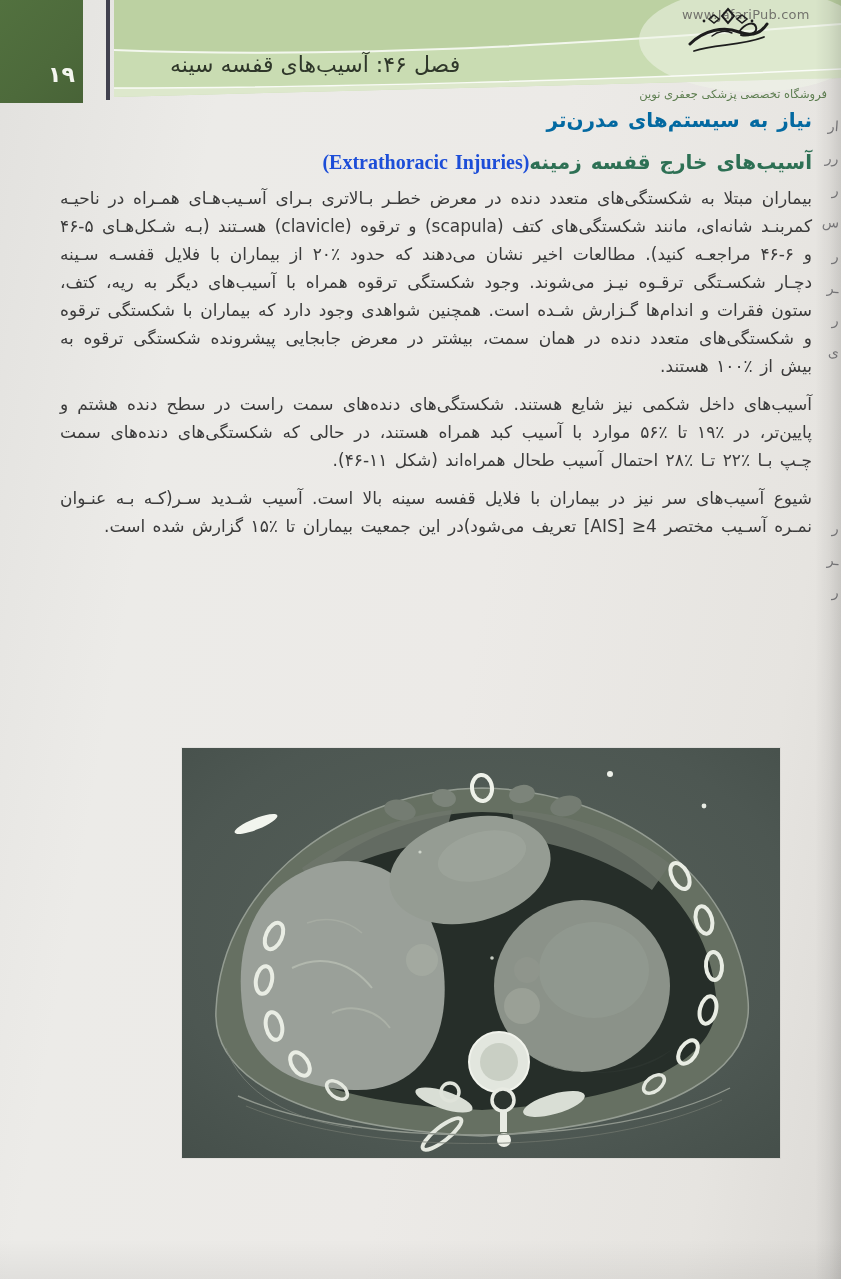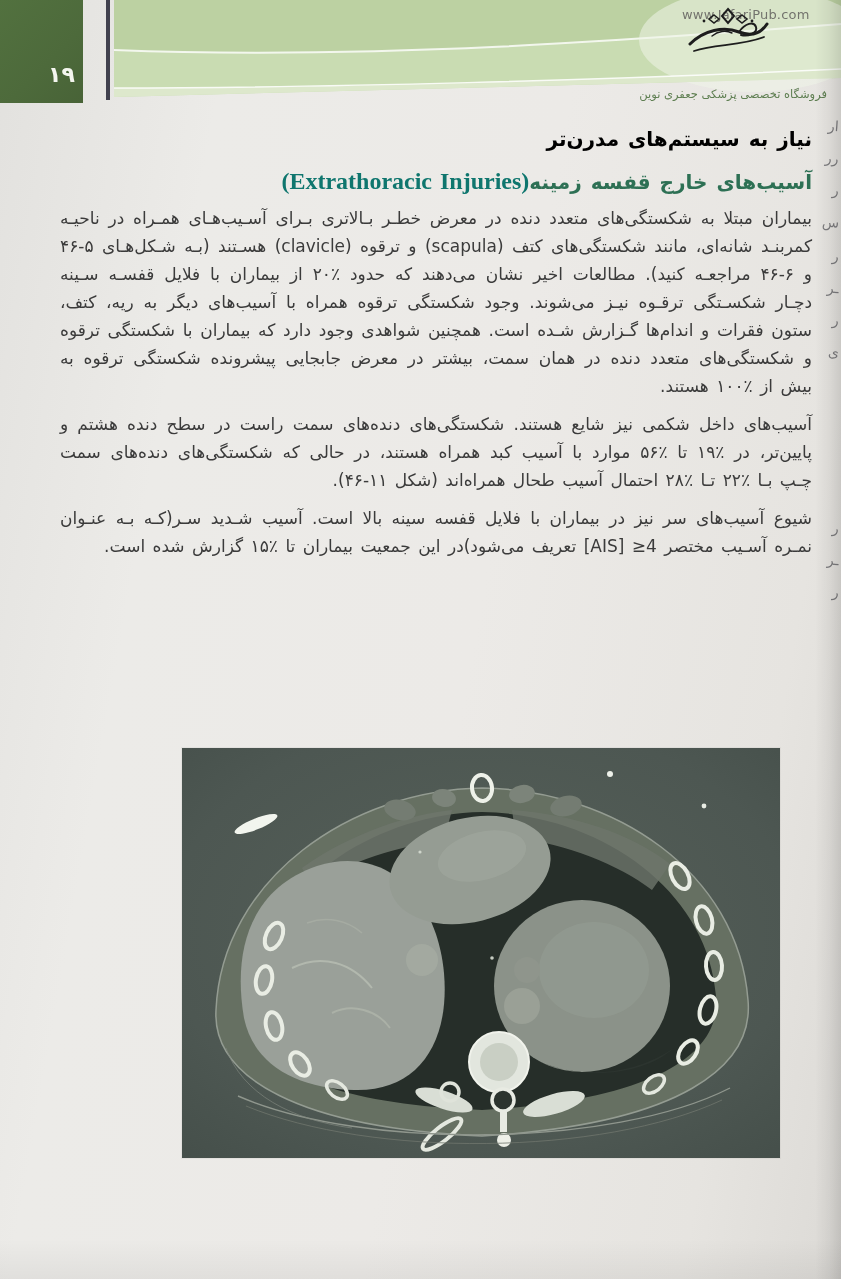--- a/index.html
+++ b/index.html
@@ -33,25 +33,25 @@
     font-size:11.5px;color:#5f7f52;
   }
   
   .content{
     position:absolute;left:60px;top:101px;width:752px;
     direction:rtl;text-align:justify;
     font-size:17px;line-height:28px;color:#3b3b3b;word-spacing:2px;
   }
   .content p{margin:0 0 10px;}
   h2{font-weight:bold;white-space:nowrap;}
-  h2.sub{color:#000000;font-size:20px;margin:24px 0 6px;}
+  h2.sub{color:#0369a1;font-size:20px;margin:5px 0 6px;}
   h2.major{color:#2d7054;font-size:20px;margin:14px 0 8px;}
   h2.major .en{
     font-family:"Liberation Serif","DejaVu Serif",serif;
-    font-size:24px;font-weight:bold;color:#0f766e;
+    font-size:20px;font-weight:bold;color:#1d4ed8;
   }
   
   .ct-figure{position:absolute;left:182px;top:748px;width:598px;height:410px;margin:0;
     box-shadow:0 0 0 1px rgba(0,0,0,0.04);}
   
   .edge-frag{
     position:absolute;right:2px;direction:rtl;color:#55555a;font-size:14px;opacity:.72;
     transform:rotate(4deg);
   }
   .curl{
@@ -75,20 +75,21 @@
 
   <div class="band">
     <svg width="727" height="98" viewBox="0 0 727 98">
       <path d="M0,0 H727 V78 L0,97 Z" fill="#c9dcb2"></path>
       <path d="M0,0 H727 V24 C520,40 260,60 0,50 Z" fill="#bcd1a2"></path>
       <path d="M0,50 C260,60 520,40 727,24" stroke="rgba(255,255,255,0.8)" stroke-width="2" fill="none"></path>
       <ellipse cx="640" cy="40" rx="115" ry="52" fill="rgba(238,244,231,0.55)"></ellipse>
       <path d="M0,97 L727,78 L727,69 C500,80 200,88 0,88 Z" fill="#dde8cc"></path>
       <path d="M0,88 C200,88 500,80 727,69" stroke="rgba(255,255,255,0.85)" stroke-width="1.5" fill="none"></path>
     </svg>
+    <div class="chapter-title">فصل ۴۶: آسیب‌های قفسه سینه</div>
 
     <div class="logo">
       <svg width="92" height="52" viewBox="0 0 92 52">
         <g stroke="#1d1d1d" fill="none" stroke-linecap="round">
           <path d="M46,3 L52,10 L46,17 L40,10 Z" stroke-width="2"></path>
           <path d="M32,9 L37,13 L32,17 L27,13 Z" stroke-width="1.6"></path>
           <path d="M60,9 L65,13 L60,17 L55,13 Z" stroke-width="1.6"></path>
           <circle cx="22" cy="15" r="1.4" fill="#1d1d1d" stroke="none"></circle>
           <circle cx="70" cy="15" r="1.4" fill="#1d1d1d" stroke="none"></circle>
           <path d="M8,38 C22,24 42,20 57,26 C70,31 79,27 85,18" stroke-width="3"></path>

